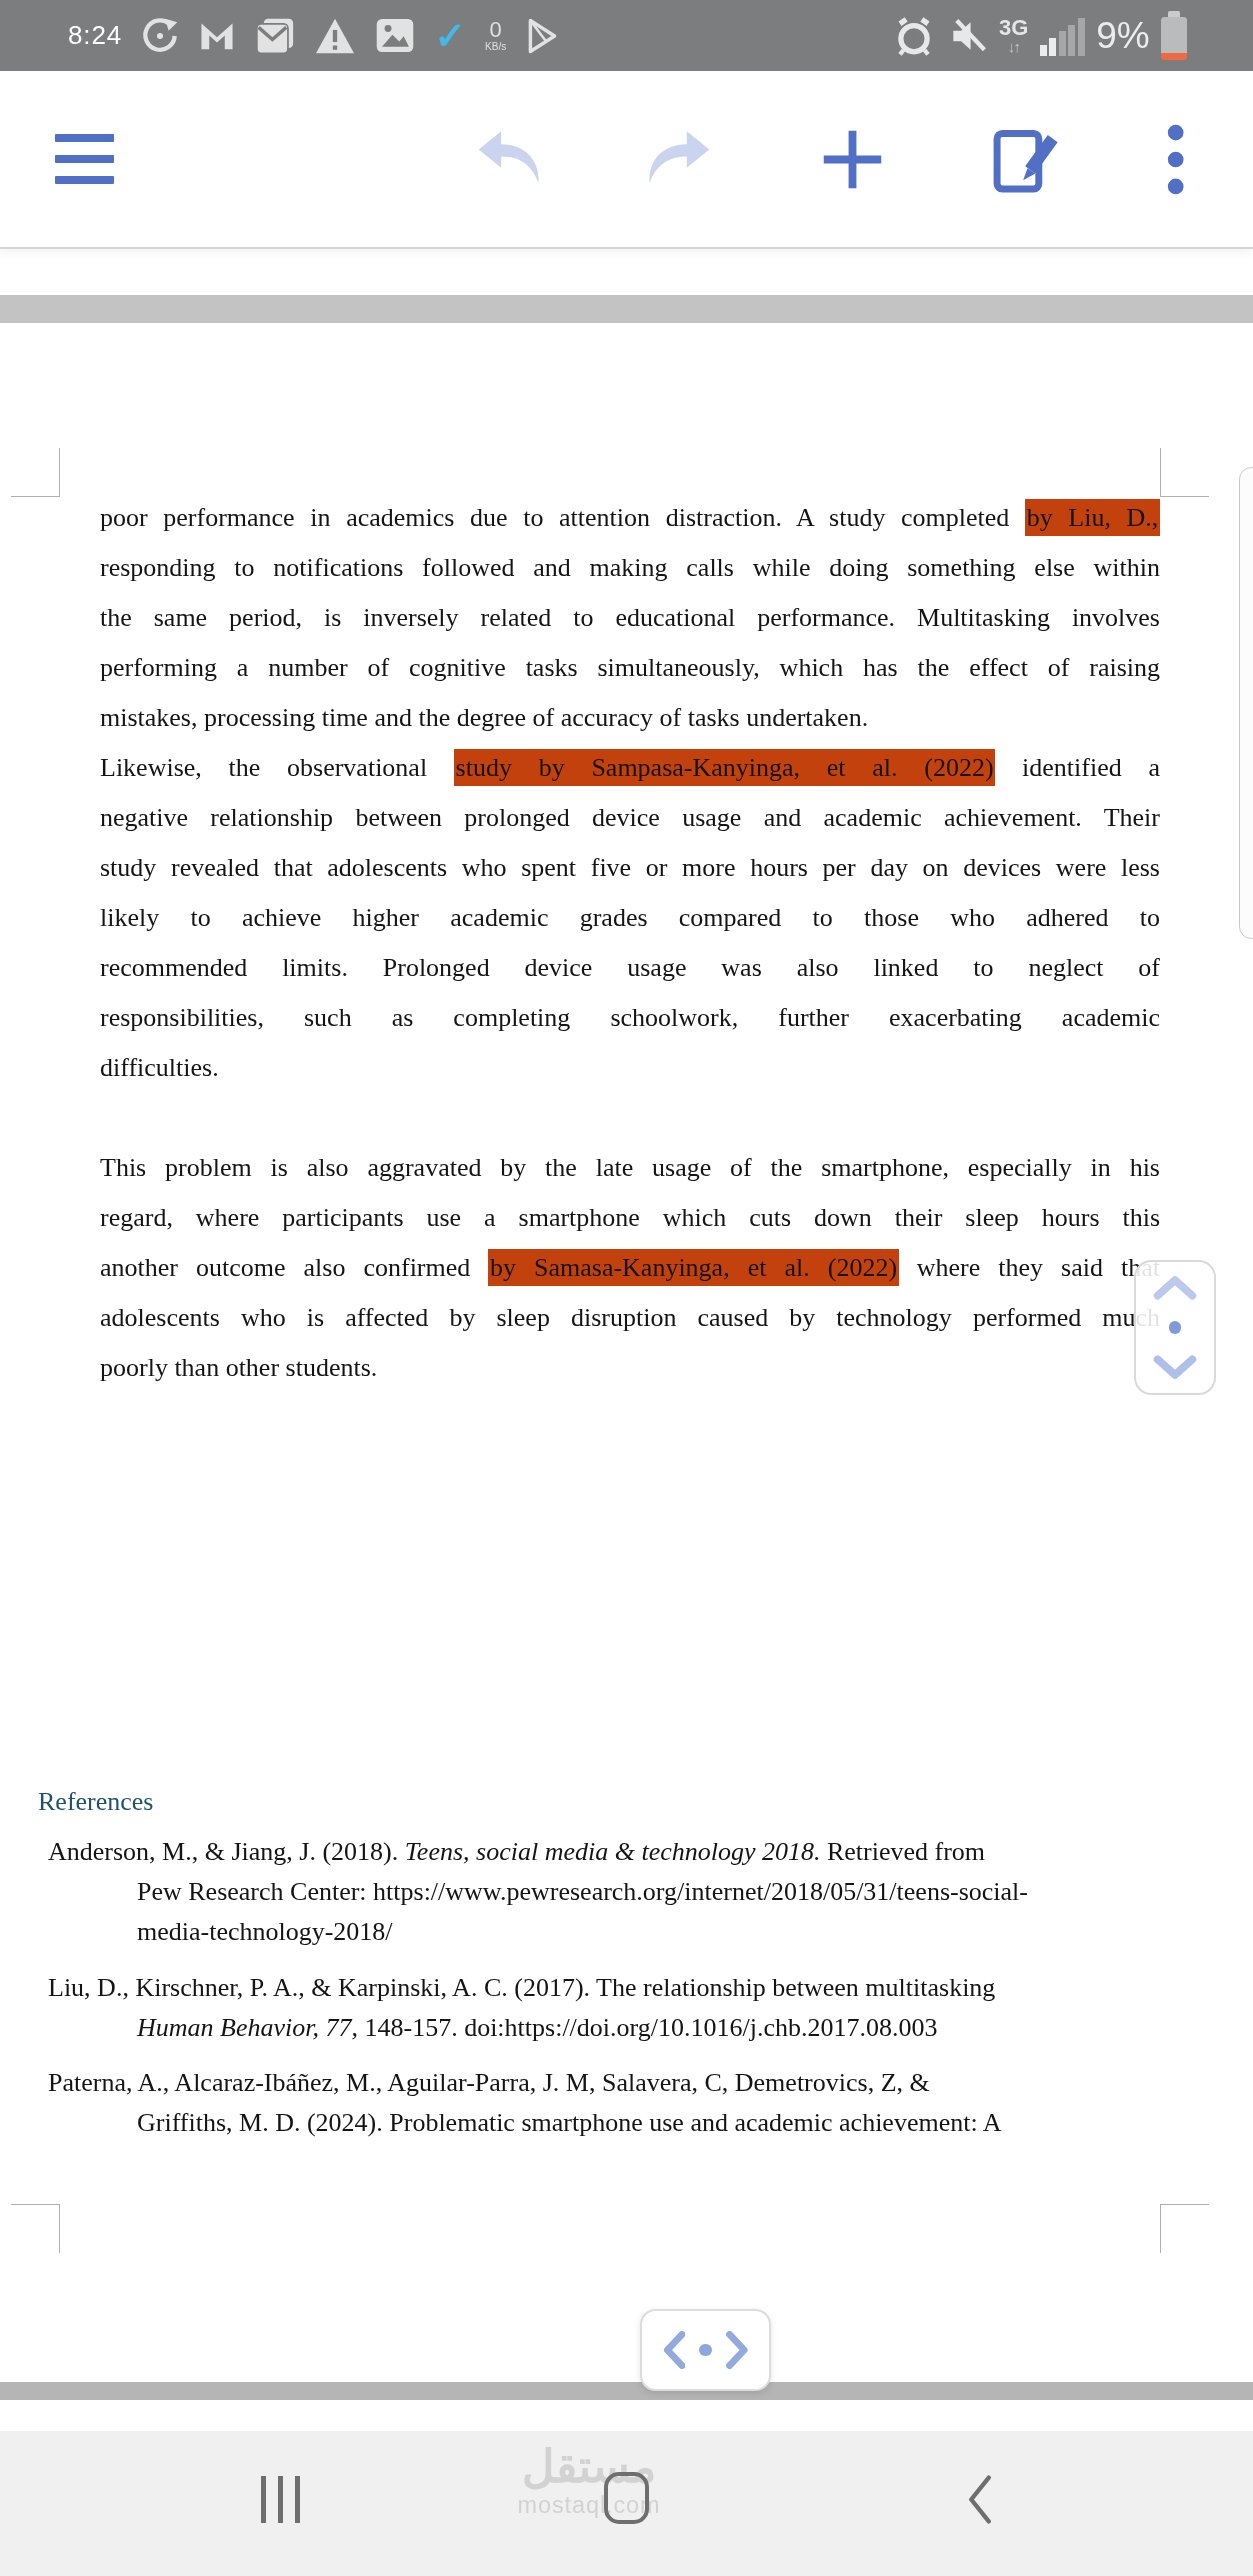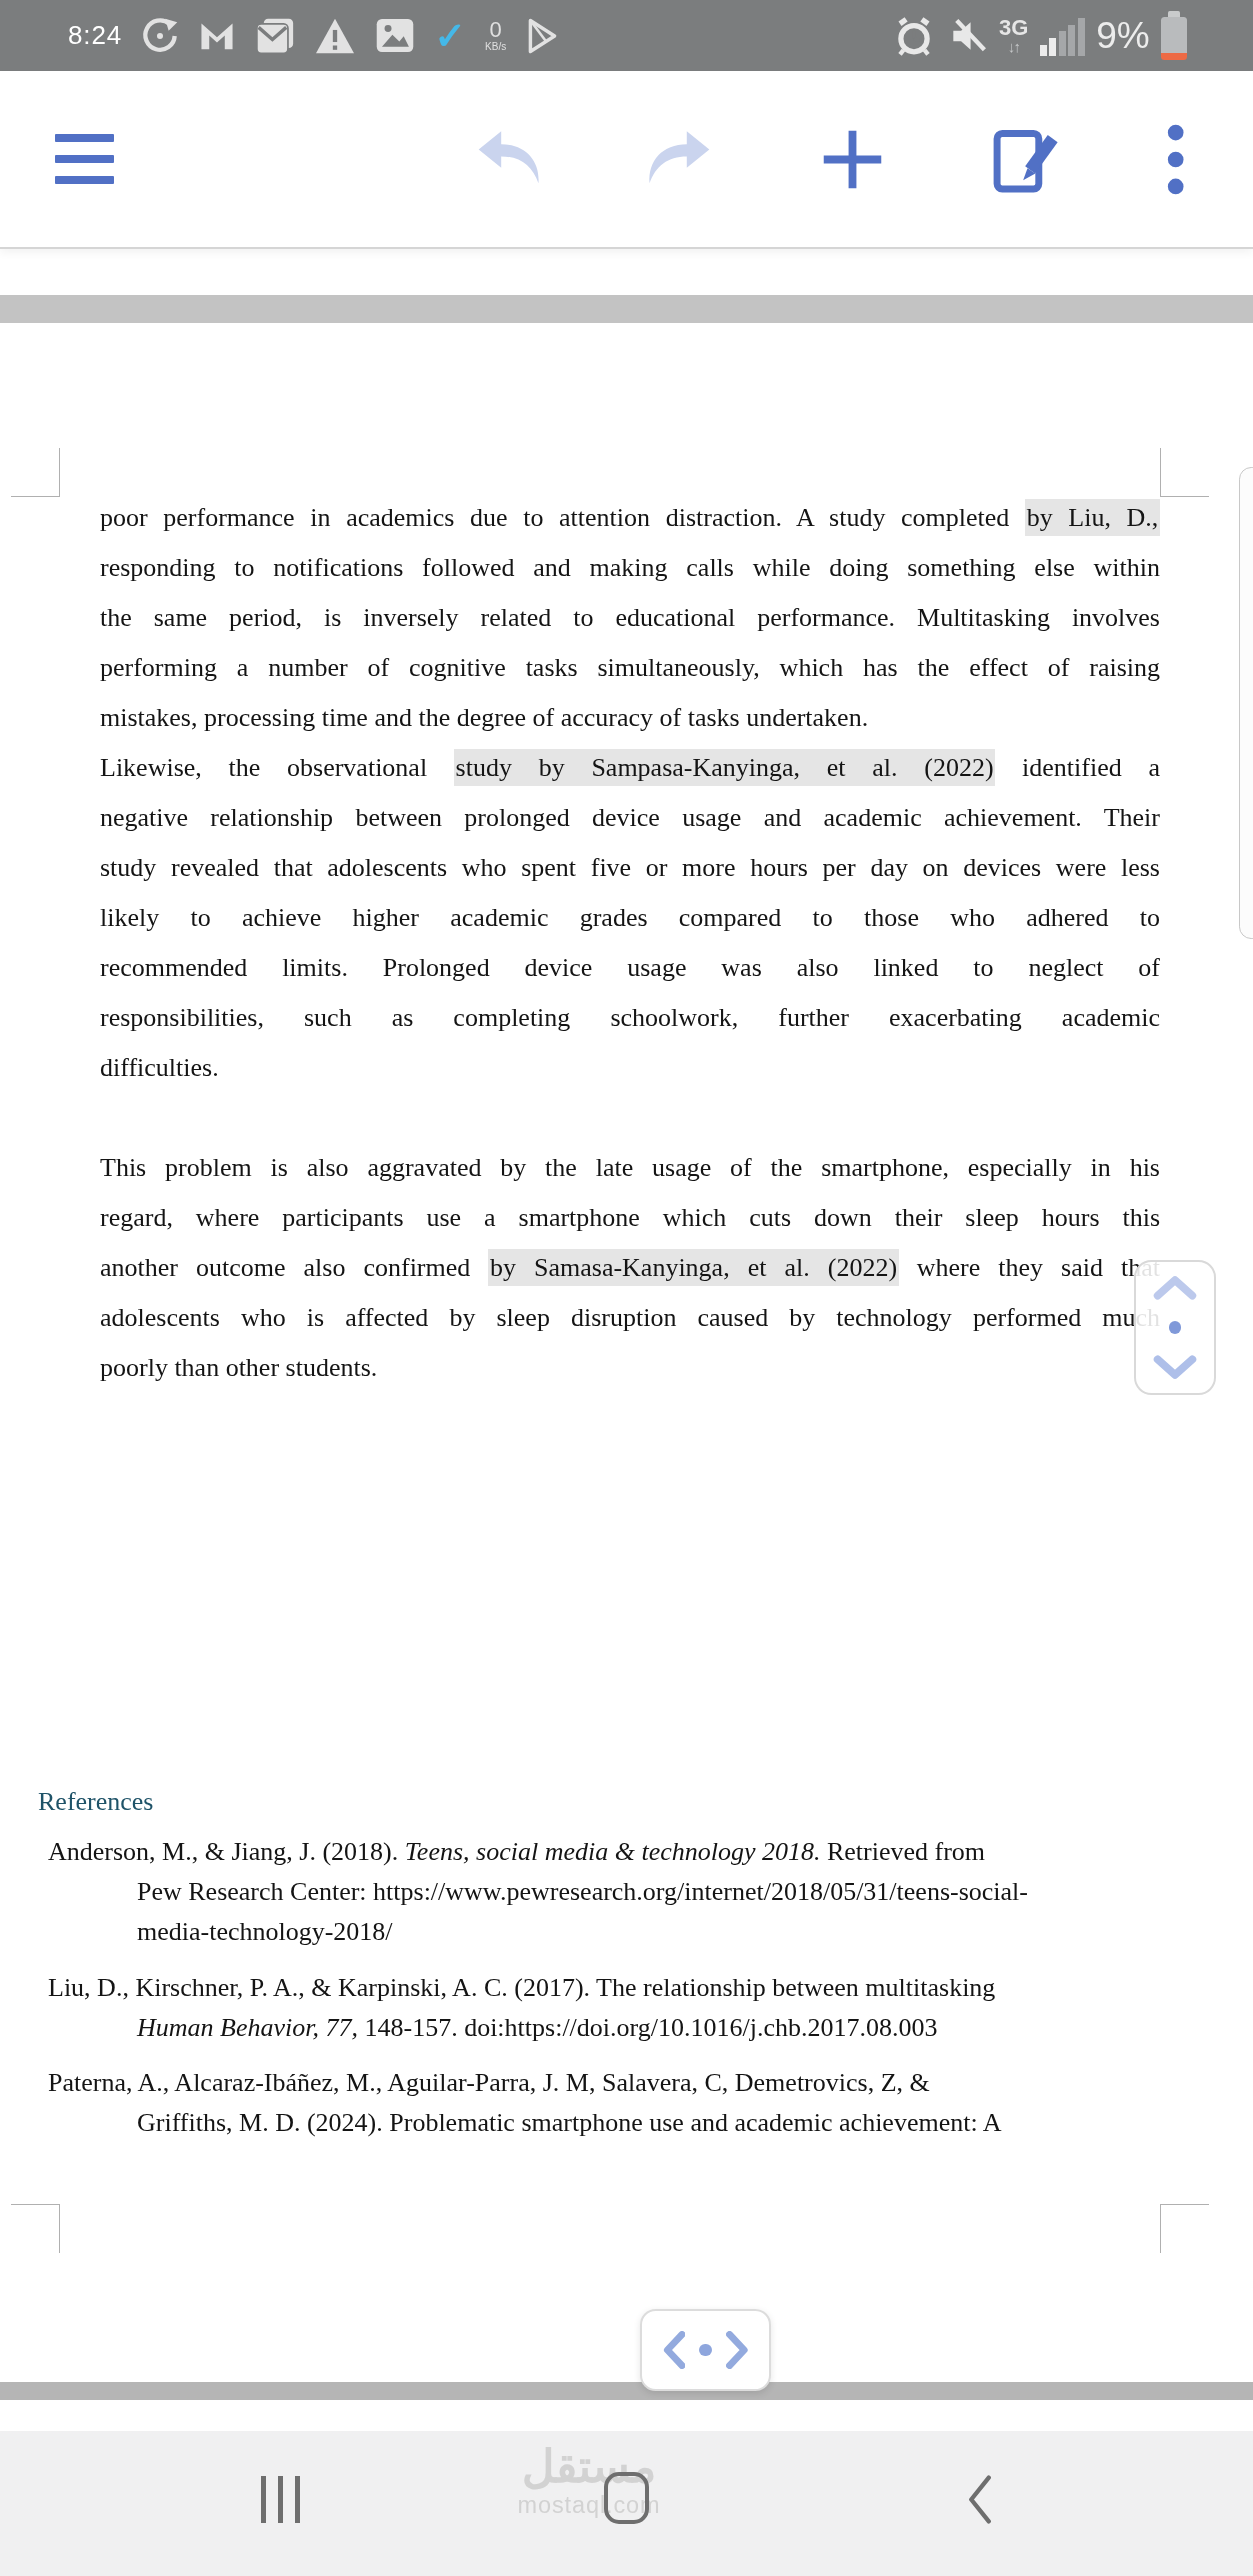--- a/index.html
+++ b/index.html
@@ -53,21 +53,21 @@
   .mark{position:absolute;width:48px;height:48px;border:0 solid #b0b0b0;}
   .mark-tl{left:11.3px;top:448px;border-right-width:1.7px;border-bottom-width:1.7px;}
   .mark-tr{left:1160px;top:448px;border-left-width:1.7px;border-bottom-width:1.7px;}
   .mark-bl{left:11.3px;top:2204px;border-right-width:1.7px;border-top-width:1.7px;}
   .mark-br{left:1160px;top:2204px;border-left-width:1.7px;border-top-width:1.7px;}
 
   .body-text{position:absolute;left:100px;top:493px;width:1060px;
              font-family:"Liberation Serif","DejaVu Serif",serif;font-size:26px;color:#141414;}
   .body-text .line{line-height:50px;height:50px;text-align:left;}
   .body-text .line.just{text-align:justify;text-align-last:justify;}
-  .hl{background:#e5e5e5;padding:4.4px 1.7px;margin-top:16px;}
+  .hl{background:#c2410c;padding:4.4px 1.7px;margin-top:16px;}
   .it{font-style:italic;}
 
   .ref-heading{position:absolute;left:38px;top:1782px;
                font-family:"Liberation Serif","DejaVu Serif",serif;font-size:26px;color:#1f5368;line-height:40px;}
   .refs{position:absolute;left:48px;top:1832px;width:1166px;
         font-family:"Liberation Serif","DejaVu Serif",serif;font-size:26px;color:#141414;}
   .refs .ref{margin-bottom:15.7px;}
   .refs .ref-line{line-height:40px;height:40px;white-space:nowrap;}
   .refs .ref-line.ind{padding-left:89px;}
 

